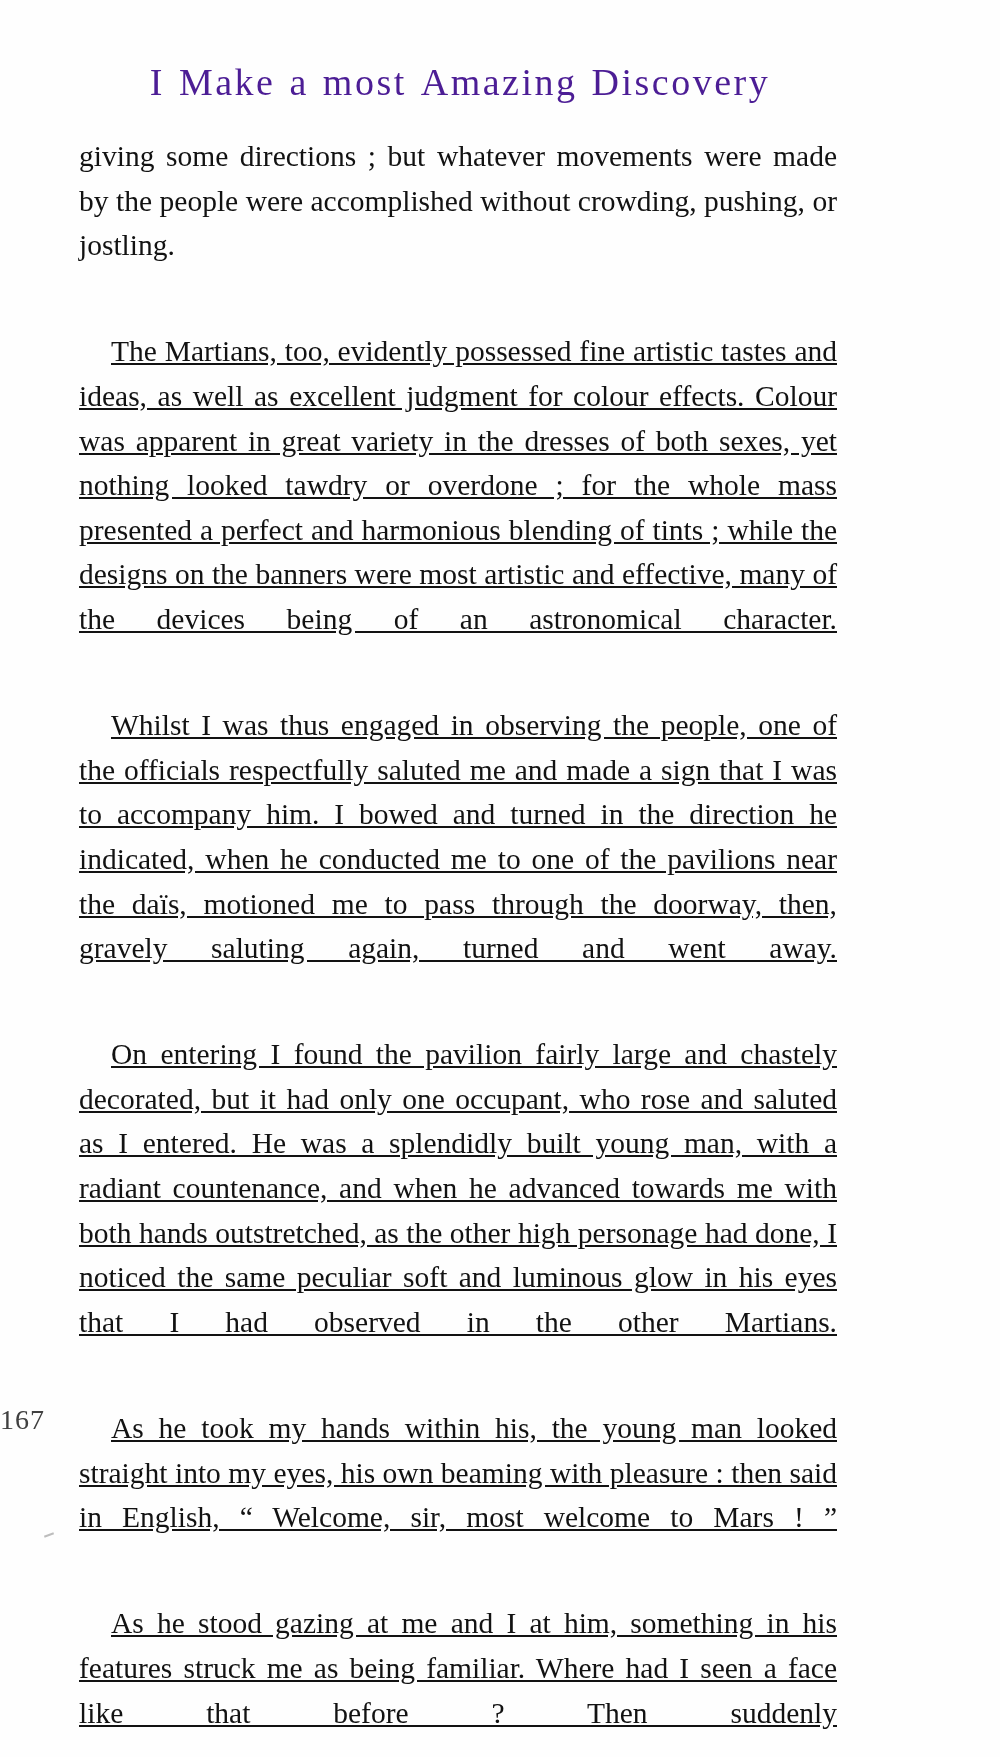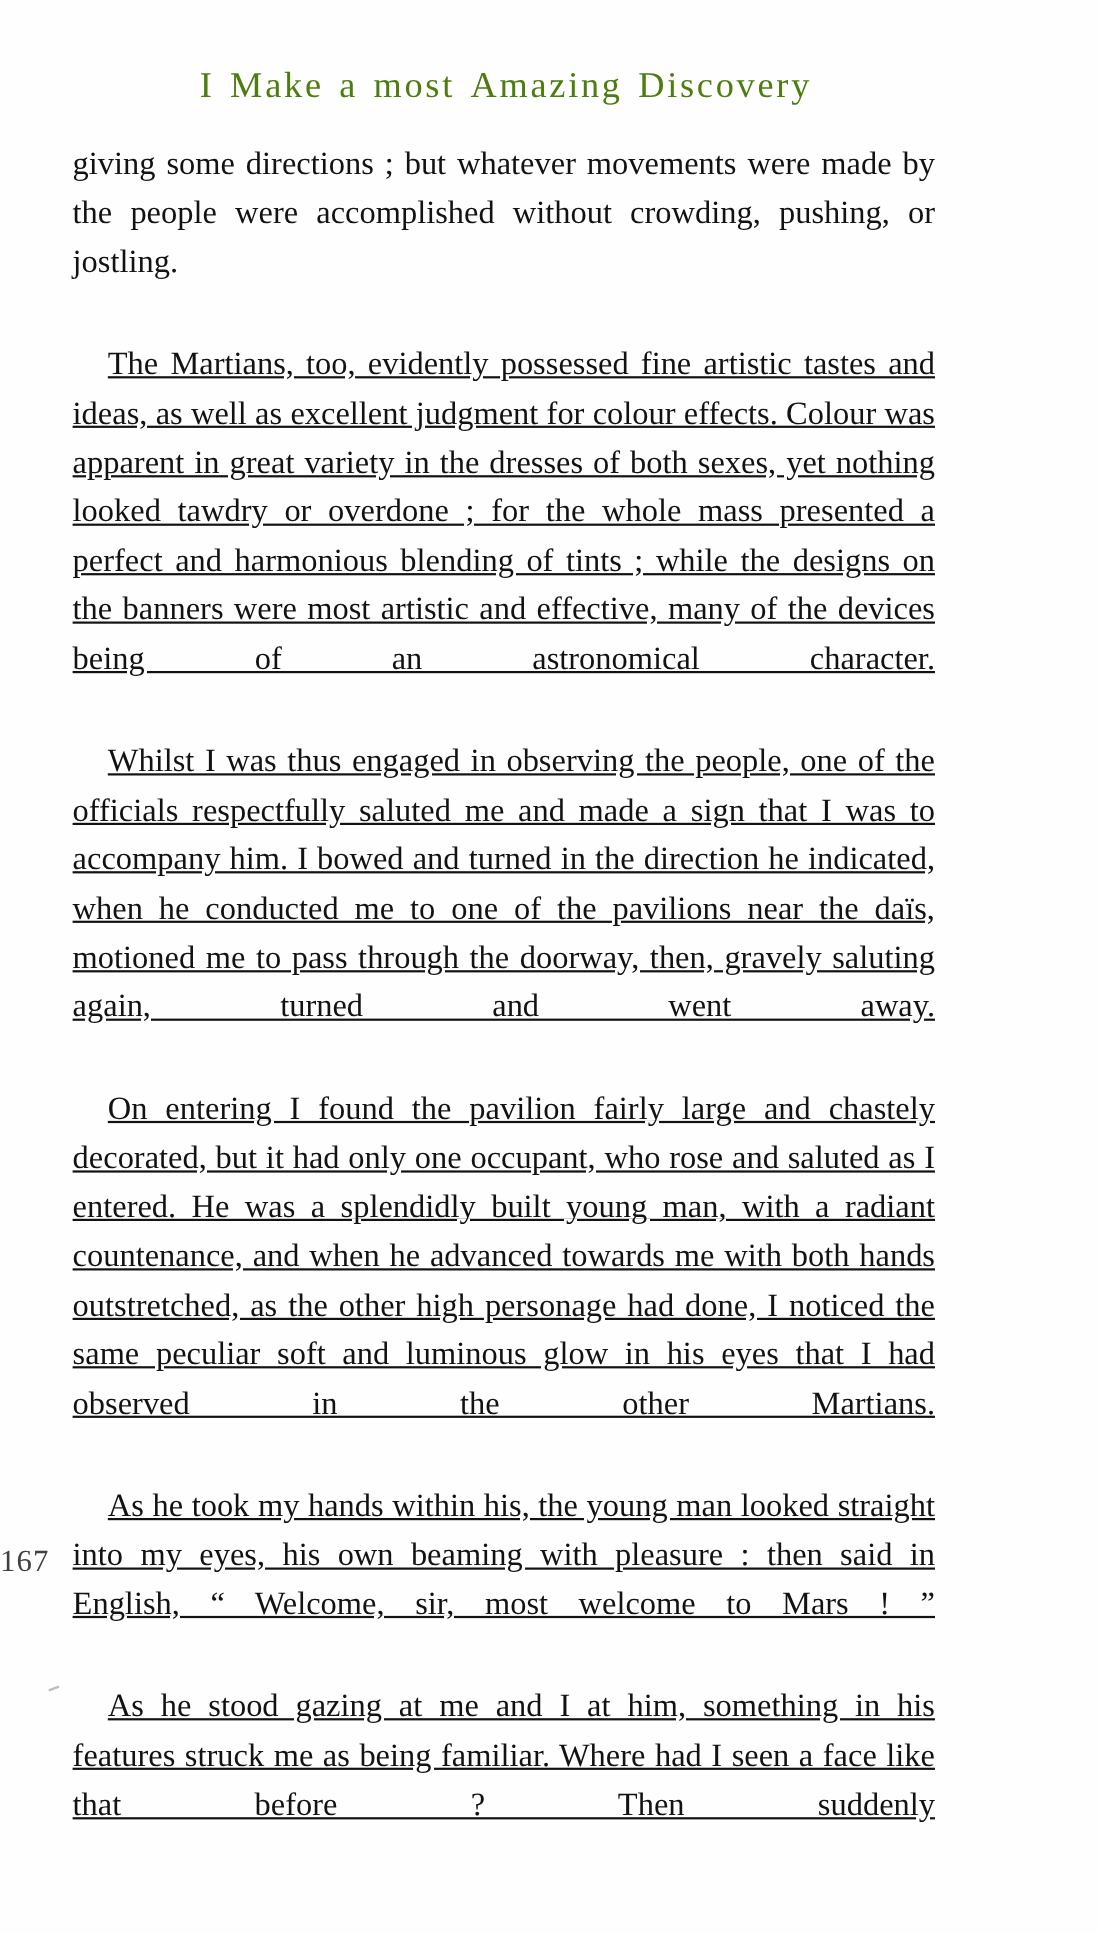--- a/index.html
+++ b/index.html
@@ -22,41 +22,41 @@
     height: 1757px;
     background: #fefefe;
   }
   .page-inner {
     position: absolute;
     left: 62px;
     top: 60px;
     width: 792px;
   }
   .chapter-title {
-    font-size: 33px;
+    font-size: 38px;
     letter-spacing: 2.5px;
     text-align: center;
     font-weight: normal;
     margin: 0 0 30px 0;
     padding: 0 0 0 4px;
-    color: #4d7c0f;
+    color: #4c1d95;
     white-space: nowrap;
   }
   .chapter-title .w {
     margin-right: 14px;
   }
   .body-text {
     font-size: 29.5px;
     line-height: 44.6px;
     text-align: justify;
     text-justify: inter-word;
     color: #121212;
   }
   .para {
-    margin: 4px;
+    margin: 17px;
     text-indent: 0;
   }
   .para.indent {
     text-indent: 32px;
     text-decoration: underline;
   }
   .page-number {
     position: absolute;
     left: 0;
     top: 1404px;

